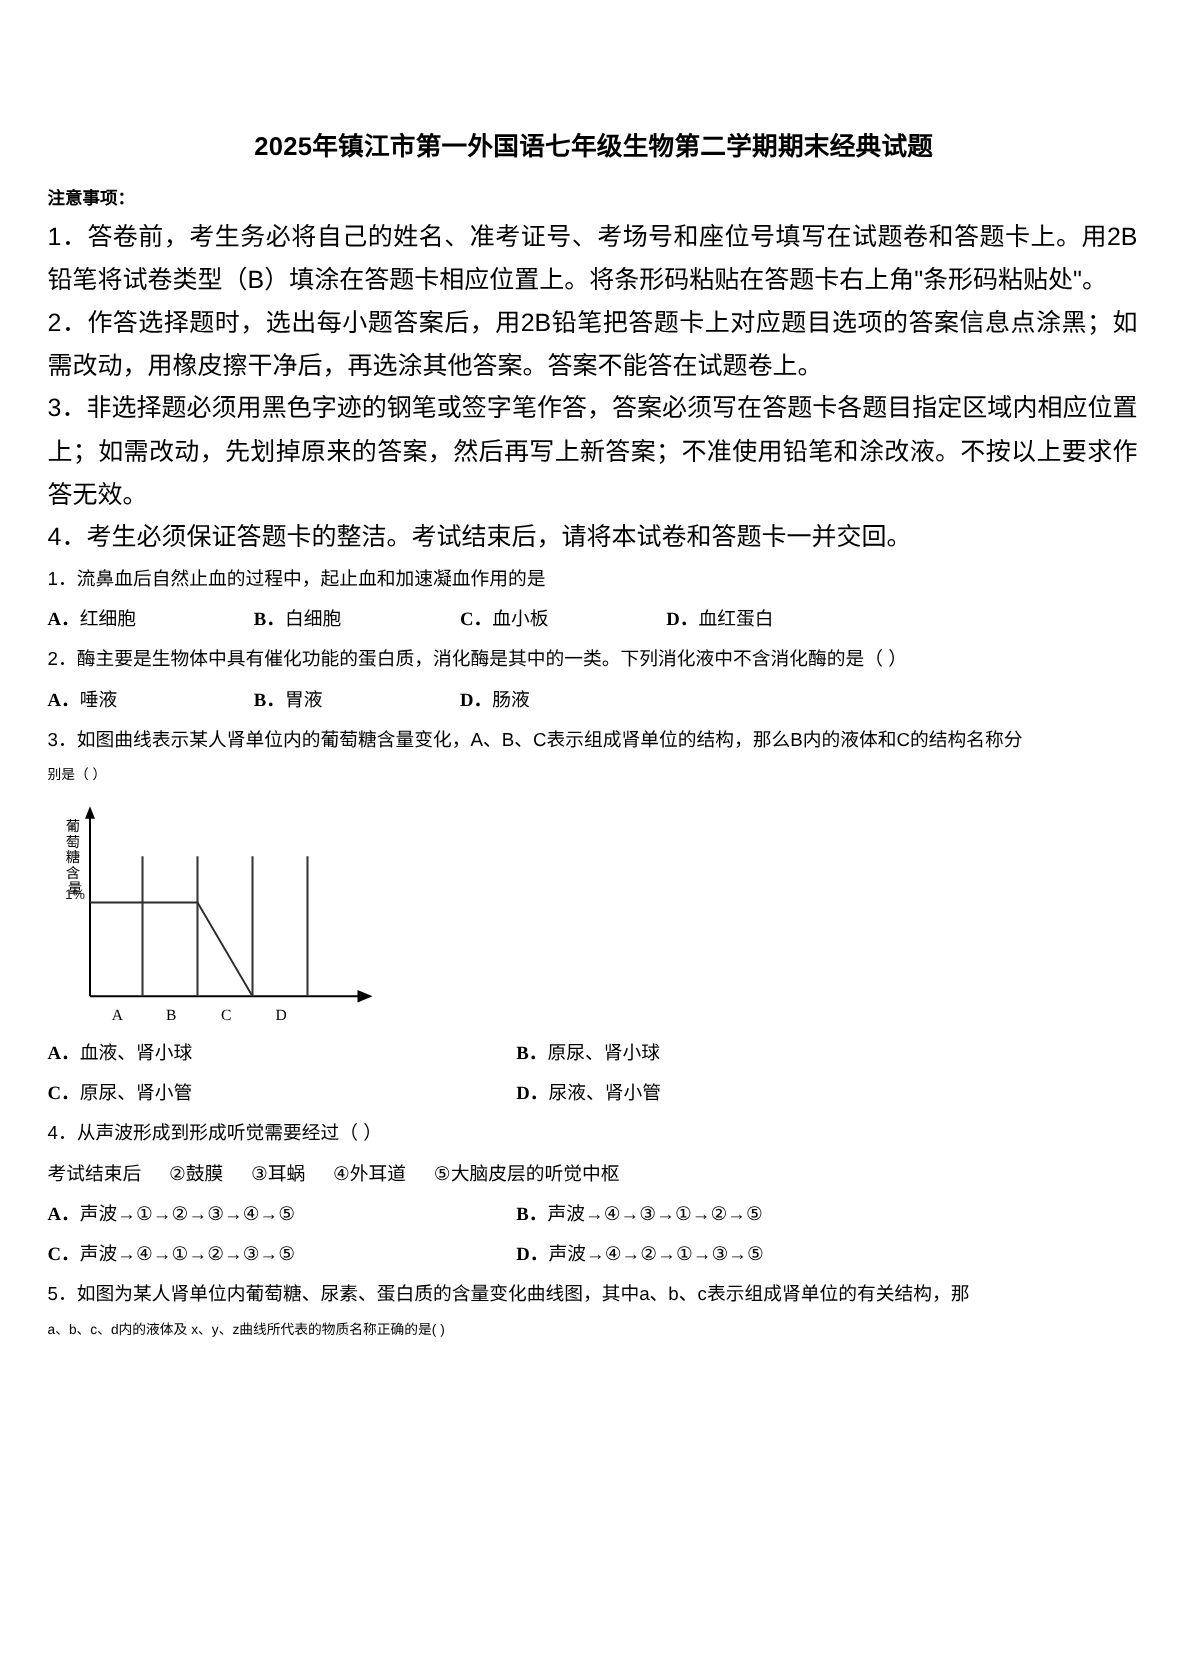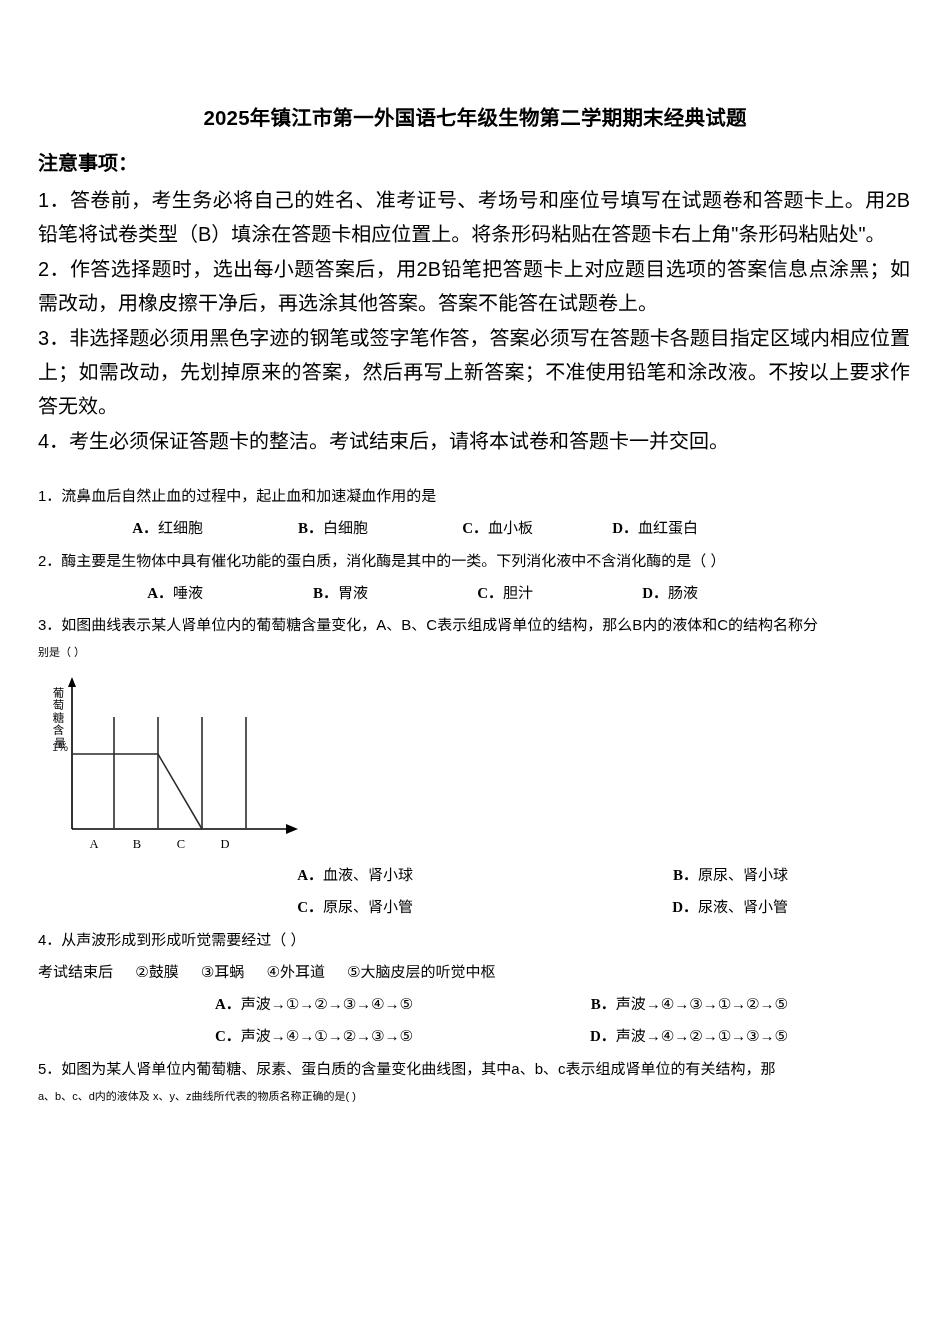--- a/index.html
+++ b/index.html
@@ -36,38 +36,37 @@
     font-family: "Liberation Sans", "DejaVu Sans", sans-serif;
   }
 
   
   .notice {
     margin: 0;
     padding: 16px 40px 0 38px;
   }
   .notice-head {
     font-weight: bold;
-    font-size: 20px;
+    font-size: 14px;
     line-height: 1.72;
     margin: 0 0 1px 0;
-    font-family: Liberation Mono, monospace;
+    font-family: Liberation Serif, serif;
   }
   .notice-item {
     font-size: 20px;
     line-height: 1.72;
     margin: 0;
     text-align: justify;
     text-justify: inter-ideograph;
     font-family: "Liberation Sans", "DejaVu Sans", sans-serif;
   }
 
   
   .questions {
     padding: 0 61px 0 38px;
-    margin-top: 22px;
   }
   .q-block { margin: 0 0 0 0; }
   .q-stem {
     font-size: 15px;
     line-height: 2.15;
     margin: 0;
     text-align: justify;
     text-justify: inter-ideograph;
     font-family: "Liberation Sans", "DejaVu Sans", sans-serif;
   }
@@ -77,21 +76,20 @@
     margin: 0;
     font-family: "Liberation Sans", "DejaVu Sans", sans-serif;
   }
 
   
   .opts-row {
     display: flex;
     font-size: 15px;
     line-height: 2.15;
     font-family: "Liberation Sans", "DejaVu Sans", sans-serif;
-    text-align: right;
   }
   .opts-row .opt {
     flex: 0 0 auto;
   }
   .opts-4 .opt { width: 165px; }
   .opts-2w .opt { width: 375px; }
   .opt .opt-key {
     font-weight: bold;
     font-family: "Liberation Serif", "DejaVu Serif", serif;
   }
@@ -137,21 +135,20 @@
         <div class="opt"><span class="opt-key">C．</span><span>血小板</span></div>
         <div class="opt"><span class="opt-key">D．</span><span>血红蛋白</span></div>
       </div>
     </div>
 
     <div class="q-block">
       <p class="q-stem">2．酶主要是生物体中具有催化功能的蛋白质，消化酶是其中的一类。下列消化液中不含消化酶的是（     ）</p>
       <div class="opts-row opts-4">
         <div class="opt"><span class="opt-key">A．</span><span>唾液</span></div>
         <div class="opt"><span class="opt-key">B．</span><span>胃液</span></div>
-        <div class="opt"><span class="opt-key">C．</span><span>胆汁</span></div>
         <div class="opt"><span class="opt-key">D．</span><span>肠液</span></div>
       </div>
     </div>
 
     <div class="q-block">
       <p class="q-stem">3．如图曲线表示某人肾单位内的葡萄糖含量变化，A、B、C表示组成肾单位的结构，那么B内的液体和C的结构名称分</p>
       <p class="q-sub">别是（     ）</p>
 
       <div class="figure-wrap">
         <svg width="300" height="186" viewBox="0 0 300 186">

